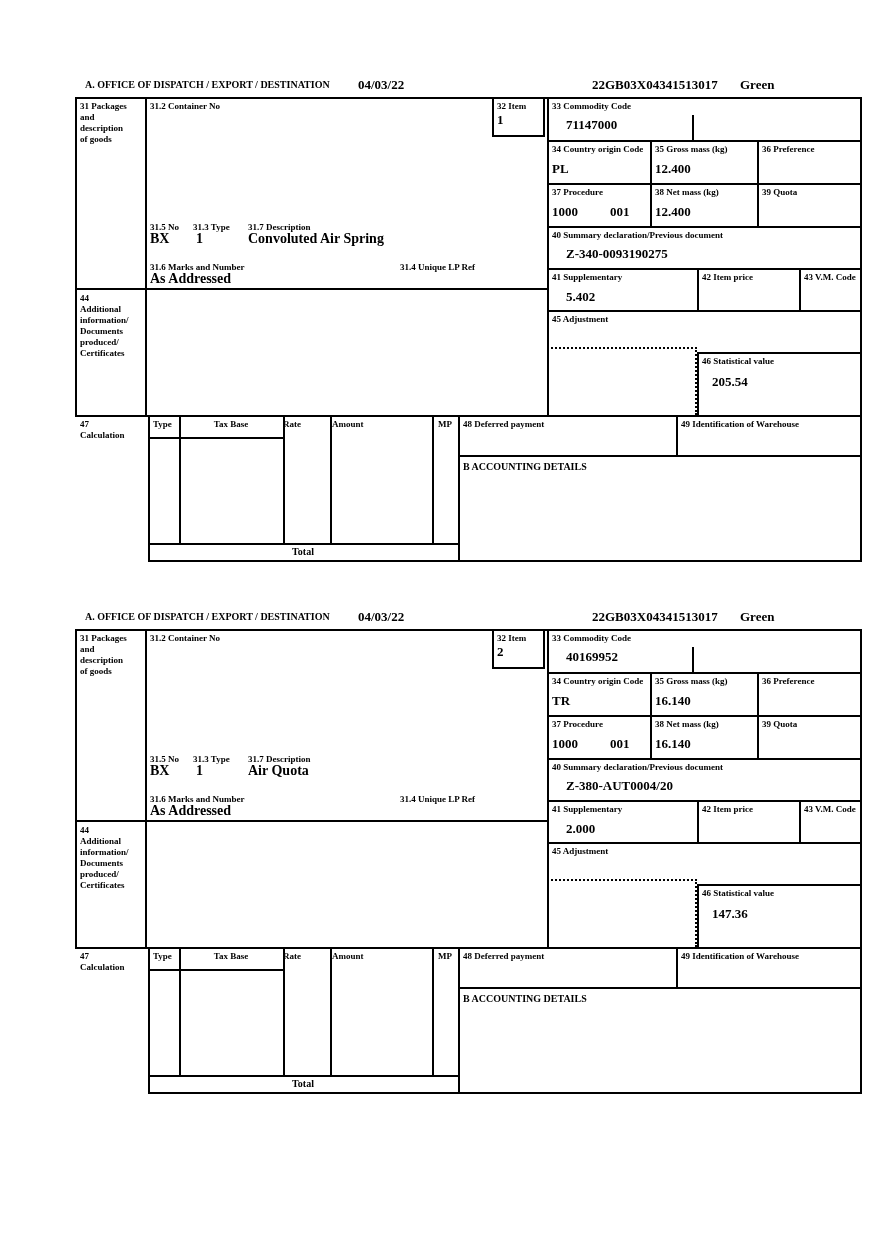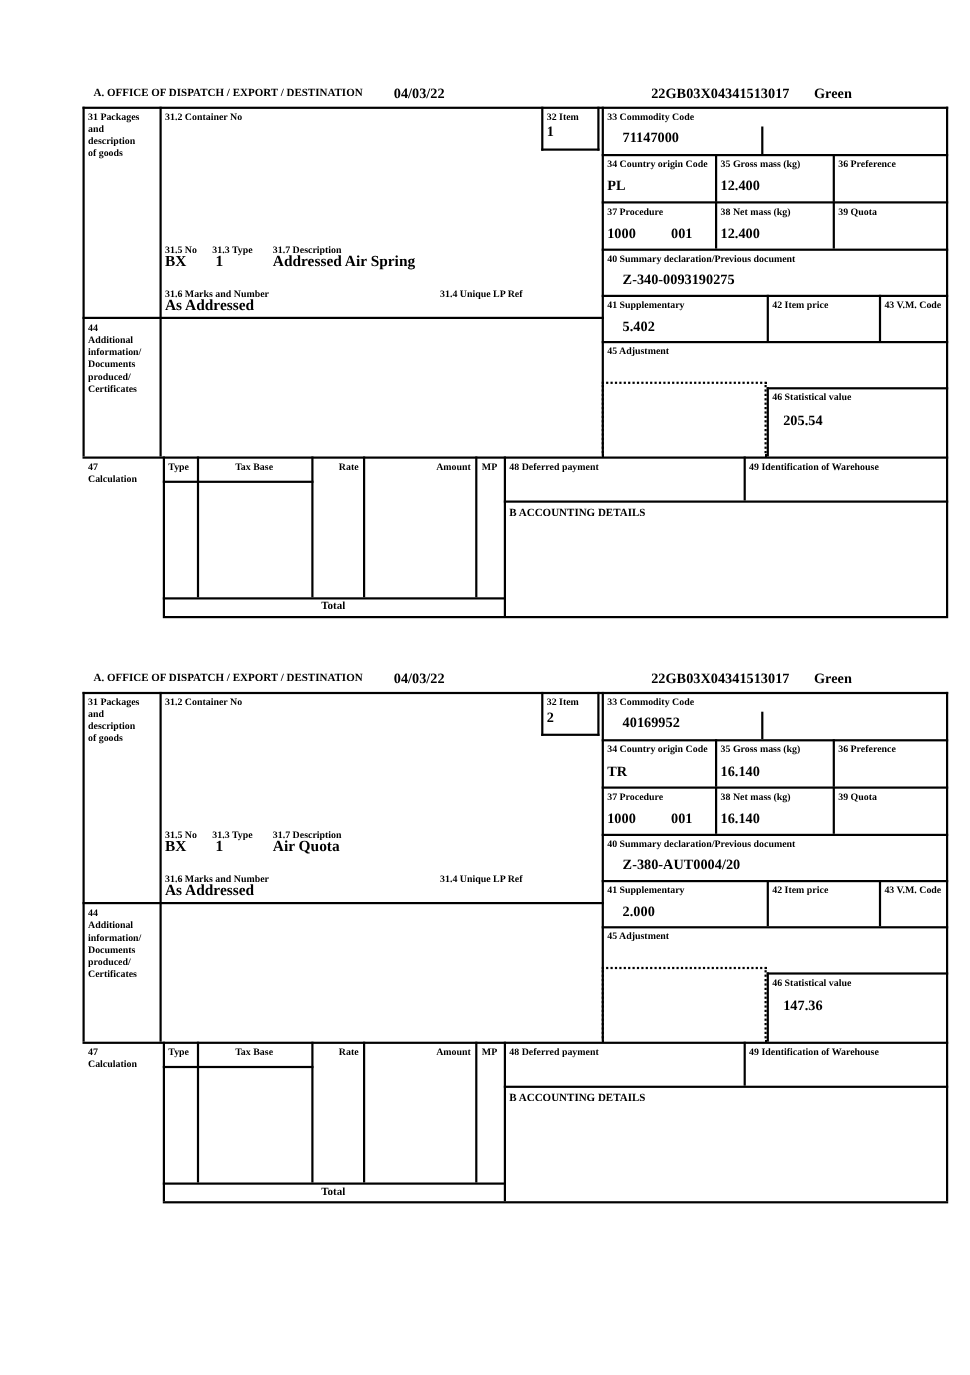--- a/index.html
+++ b/index.html
@@ -11,21 +11,21 @@
   .abs{position:absolute;}
   .hl{height:2px;background:#000;}
   .vl{width:2px;background:#000;}
   .lbl{font-weight:bold;font-size:9px;line-height:11px;letter-spacing:0px;}
   .lbl-md{font-weight:bold;font-size:10px;line-height:12px;}
   .pre{white-space:pre-line;}
   .val{font-weight:bold;font-size:13px;line-height:15px;white-space:nowrap;}
   .val-lg{font-weight:bold;font-size:14px;line-height:16px;white-space:nowrap;}
   .dotted-box{border:2px dotted #000;border-bottom:none;}
   .tac{text-align:center;}
-  .tar{text-align:right;}
+  .tar{text-align:left;}
 </style>
 </head>
 <body>
 
 <div id="page">
   <div id="sections">
 <div class="section">
 
   <span class="abs lbl-md" style="left:85px;top:4px"></span>
   <span class="abs lbl-md" style="left:85px;top:4px">A. OFFICE OF DISPATCH / EXPORT / DESTINATION</span>
@@ -57,21 +57,21 @@
   <span class="abs lbl" style="left:150px;top:26px">31.2 Container No</span>
   <div class="abs" style="left:492px;top:22px;width:49px;height:38px;border-left:2px solid #000;border-right:2px solid #000;border-bottom:2px solid #000"></div>
   <span class="abs lbl" style="left:497px;top:26px">32 Item</span>
   <span class="abs val" style="left:497px;top:37px">1</span>
 
   <span class="abs lbl" style="left:150px;top:147px">31.5 No</span>
   <span class="abs lbl" style="left:193px;top:147px">31.3 Type</span>
   <span class="abs lbl" style="left:248px;top:147px">31.7 Description</span>
   <span class="abs val-lg" style="left:150px;top:156px">BX</span>
   <span class="abs val-lg" style="left:196px;top:156px">1</span>
-  <span class="abs val-lg" style="left:248px;top:156px">Addressed Air Spring</span>
+  <span class="abs val-lg" style="left:248px;top:156px">Convoluted Air Spring</span>
 
   <span class="abs lbl" style="left:150px;top:187px">31.6 Marks and Number</span>
   <span class="abs lbl" style="left:400px;top:187px">31.4 Unique LP Ref</span>
   <span class="abs val-lg" style="left:150px;top:196px">As Addressed</span>
 
   <span class="abs lbl" style="left:552px;top:26px">33 Commodity Code</span>
   <span class="abs val" style="left:566px;top:42px">71147000</span>
   <div class="abs vl" style="left:692px;top:40px;height:25px"></div>
   <div class="abs hl" style="left:547px;top:65px;width:315px"></div>
 

